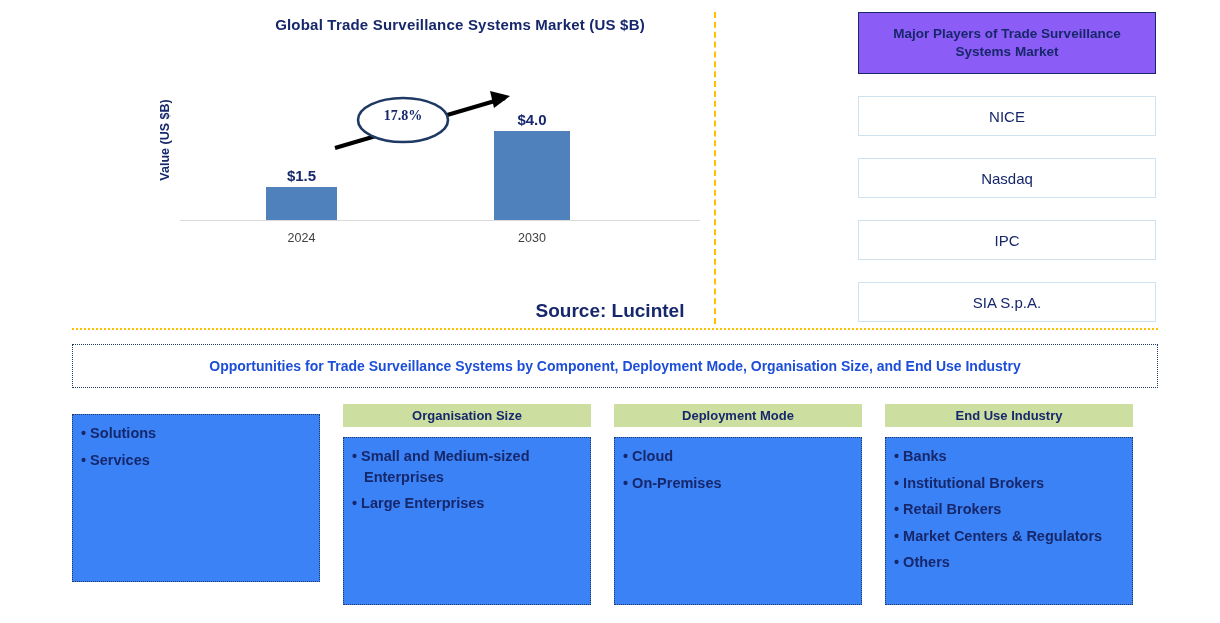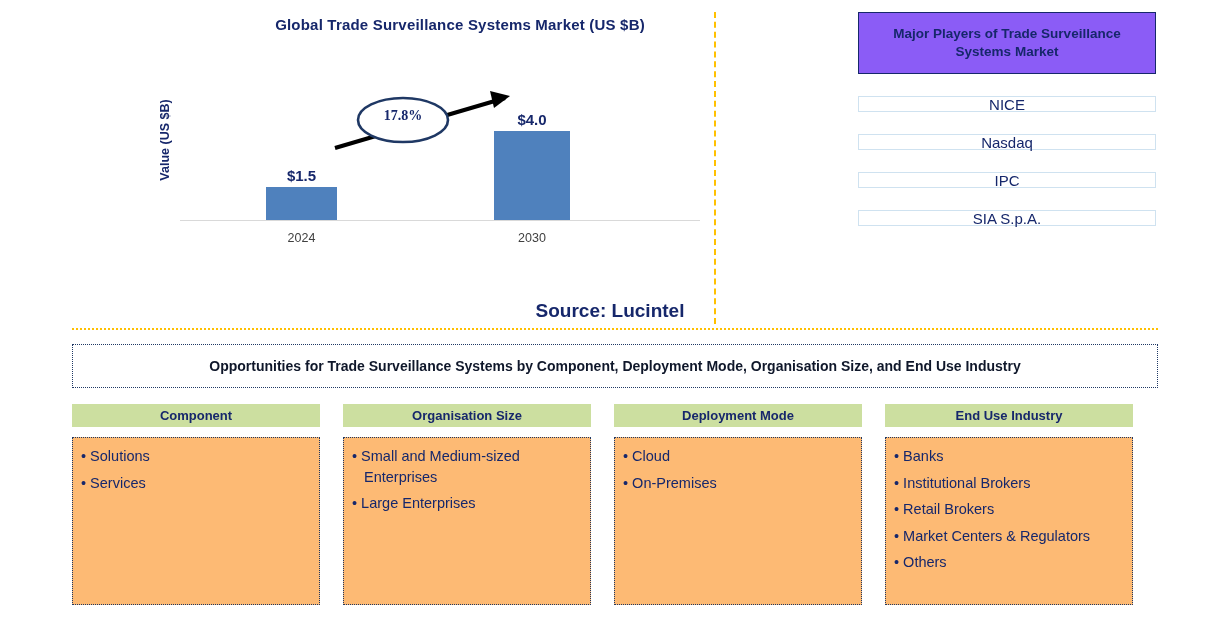--- a/index.html
+++ b/index.html
@@ -160,21 +160,21 @@
     padding: 0 12px;
     font-size: 13.5px;
     font-weight: bold;
     color: #16276b;
     line-height: 1.35;
     background: #8b5cf6;
   }
   .player-box {
     box-sizing: border-box;
     width: 298px;
-    height: 16px;
+    height: 40px;
     margin-top: 22px;
     border: 1.2px solid #cfe2f0;
     display: flex;
     align-items: center;
     justify-content: center;
     font-size: 15px;
     color: #16276b;
     background: #ffffff;
   }
 
@@ -185,21 +185,21 @@
     top: 344px;
     width: 1086px;
     height: 44px;
     box-sizing: border-box;
     border: 1.6px dotted #1f3864;
     display: flex;
     align-items: center;
     justify-content: center;
     font-size: 14px;
     font-weight: bold;
-    color: #0f172a;
+    color: #1d4ed8;
     background: #ffffff;
   }
 
   
   #categories {
     position: absolute;
     left: 72px;
     top: 404px;
     width: 1086px;
     display: flex;
@@ -218,21 +218,22 @@
     font-size: 13px;
     font-weight: bold;
     color: #16276b;
   }
   .category-body {
     box-sizing: border-box;
     margin-top: 10px;
     height: 168px;
     border: 1.5px dotted #1f3864;
     padding: 8px 6px 6px 8px;
-    background: #fdba74;
+    background: #3b82f6;
+    font-weight: bold;
   }
   .bullet-item {
     font-size: 14.5px;
     color: #16276b;
     line-height: 1.42;
     margin-bottom: 6px;
     padding-left: 12px;
     text-indent: -12px;
   }
   .bullet-item::before {
@@ -278,21 +279,20 @@
     <div class="player-box">Nasdaq</div>
     <div class="player-box">IPC</div>
     <div class="player-box">SIA S.p.A.</div>
   </div>
 
   <div id="opportunities-banner">Opportunities for Trade Surveillance Systems by Component, Deployment Mode, Organisation Size, and End Use Industry</div>
 
   <div id="categories">
 
     <div class="category-col">
-      <div class="category-header">Component</div>
       <div class="category-body">
         <div class="bullet-item">Solutions</div>
         <div class="bullet-item">Services</div>
       </div>
     </div>
 
     <div class="category-col">
       <div class="category-header">Organisation Size</div>
       <div class="category-body">
         <div class="bullet-item">Small and Medium-sized Enterprises</div>

